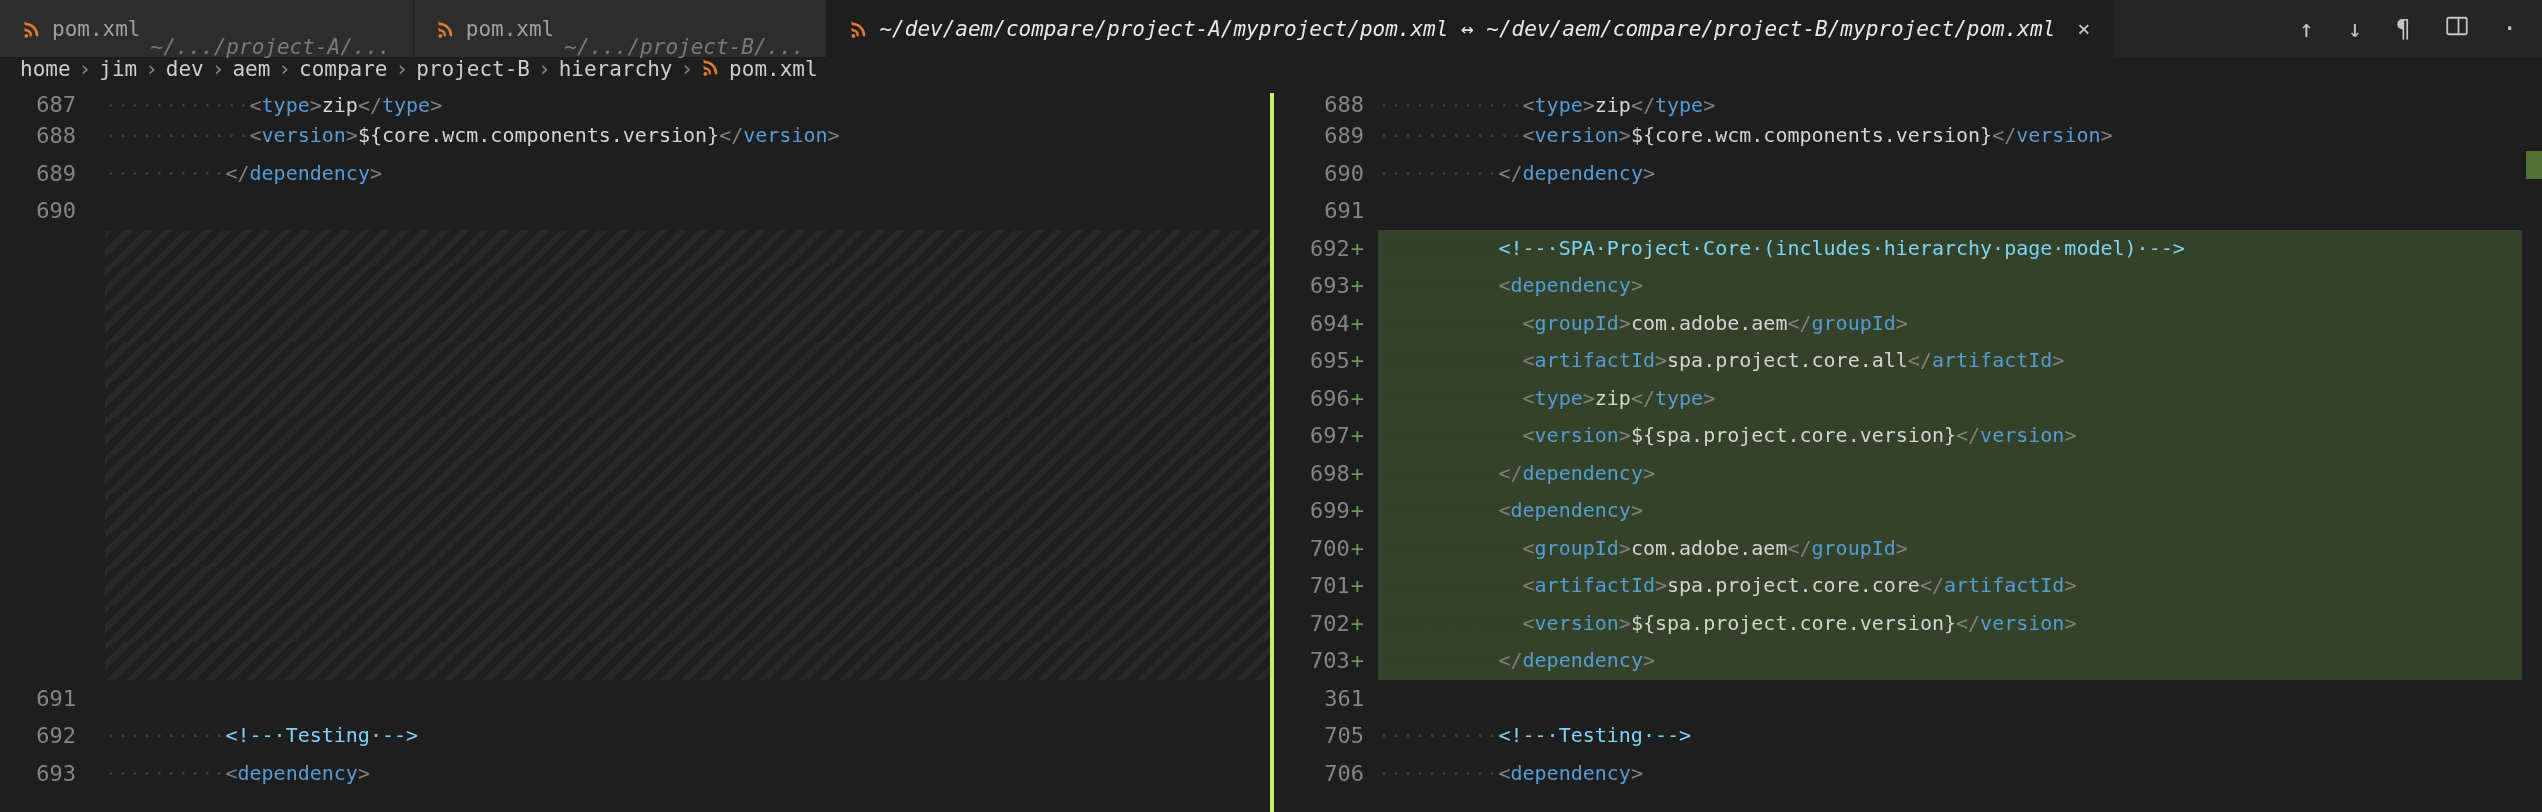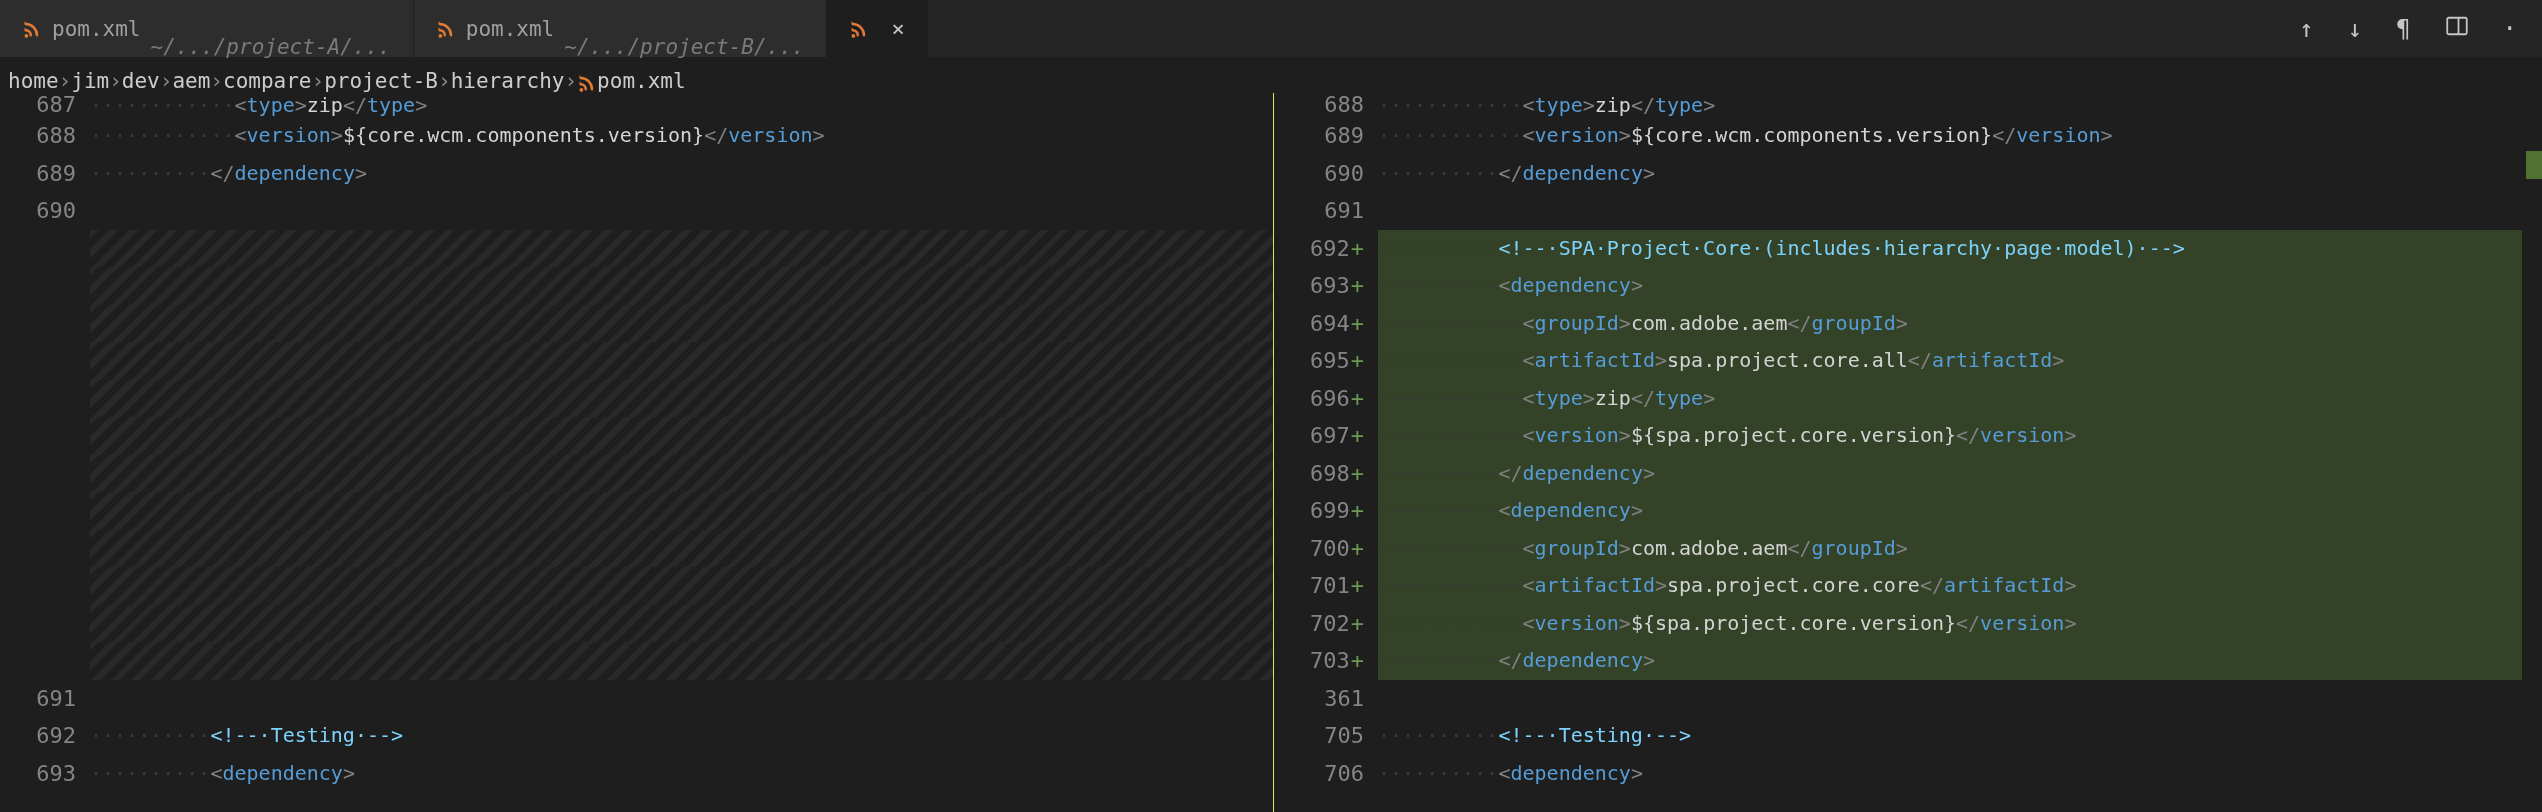--- a/index.html
+++ b/index.html
@@ -53,42 +53,42 @@
     padding: 0 28px;
     color: #c5c5c5;
     font-size: 24px;
     align-items: center;
   }
   .ctrl-icon { cursor: pointer; }
 
   
   .breadcrumb {
     display: flex;
-    align-items: flex-end;
+    align-items: flex-start;
     height: 36px;
-    padding: 0 8px;
+    padding: 0 20px;
     font-size: 21px;
     color: #cccccc;
     background: #1e1e1e;
-    gap: 0;
+    gap: 8px;
   }
   .crumb { color: #cccccc; }
   .chev { color: #888; }
 
   
   .diff-area {
     display: flex;
     height: calc(812px - 57px - 36px);
     position: relative;
   }
   .pane {
     display: flex;
     position: relative;
   }
-  .pane.left { width: 1274px; border-right: 1px solid #bef264; }
+  .pane.left { width: 1274px; border-right: 4px solid #bef264; gap: 15px; }
   .pane.right { flex: 1; }
   .gutter {
     width: 90px;
     text-align: right;
     padding-right: 14px;
     color: #858585;
     font-size: 22px;
     line-height: 37.5px;
     user-select: none;
   }
@@ -152,20 +152,21 @@
     <svg class="rss-icon" viewBox="0 0 16 16" fill="currentColor">
         <path d="M2 2a1 1 0 0 1 1 1 10 10 0 0 1 10 10 1 1 0 0 1-2 0 8 8 0 0 0-8-8 1 1 0 0 1-1-1V2zm0 5a1 1 0 0 1 1 1 5 5 0 0 1 5 5 1 1 0 0 1-2 0 3 3 0 0 0-3-3 1 1 0 0 1-1-1V7zm1.5 5A1.5 1.5 0 1 1 2 13.5 1.5 1.5 0 0 1 3.5 12z"></path>
       </svg>
     <span>pom.xml</span>
     <span class="dim">~/.../project-B/...</span>
   </div>
   <div class="tab active" style="font-style: italic;">
     <svg class="rss-icon" viewBox="0 0 16 16" fill="currentColor">
         <path d="M2 2a1 1 0 0 1 1 1 10 10 0 0 1 10 10 1 1 0 0 1-2 0 8 8 0 0 0-8-8 1 1 0 0 1-1-1V2zm0 5a1 1 0 0 1 1 1 5 5 0 0 1 5 5 1 1 0 0 1-2 0 3 3 0 0 0-3-3 1 1 0 0 1-1-1V7zm1.5 5A1.5 1.5 0 1 1 2 13.5 1.5 1.5 0 0 1 3.5 12z"></path>
       </svg>
+    <span>~/dev/aem/compare/project-A/myproject/pom.xml ↔ ~/dev/aem/compare/project-B/myproject/pom.xml</span>
     <span class="tab-close">×</span>
   </div>
   <div class="tab-controls">
     <span class="ctrl-icon">↑</span>
     <span class="ctrl-icon">↓</span>
     <span class="ctrl-icon">¶</span>
     <span class="ctrl-icon">
       <svg width="24" height="24" viewBox="0 0 16 16" fill="none" stroke="currentColor" stroke-width="1.2">
           <rect x="1.5" y="2.5" width="13" height="11" rx="1"></rect>
           <line x1="9" y1="2.5" x2="9" y2="13.5"></line>

